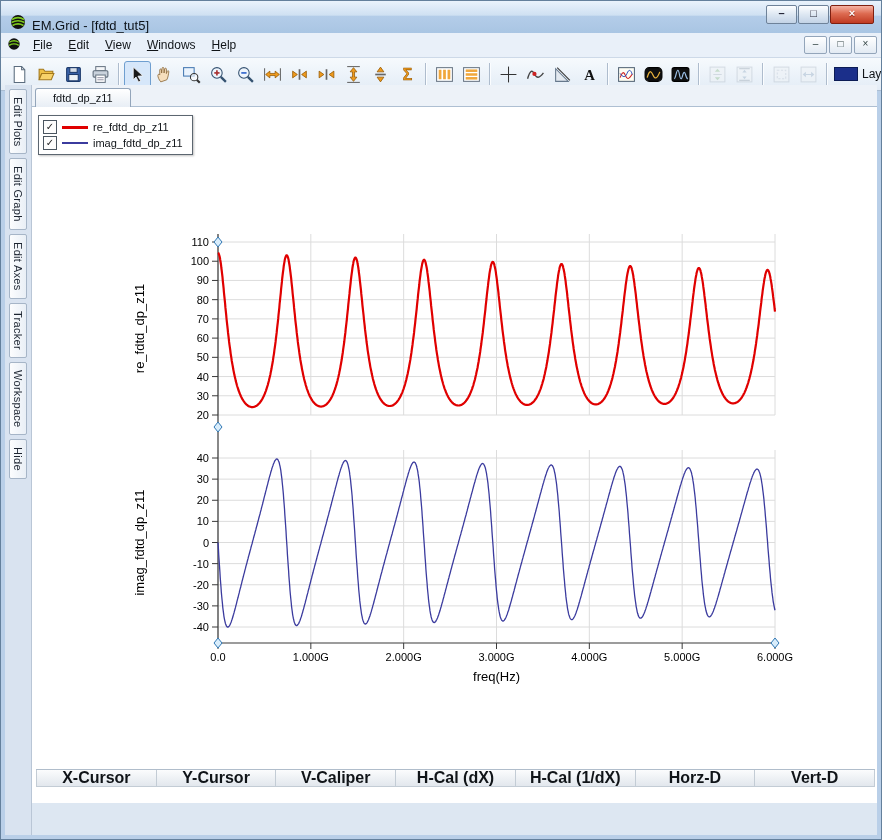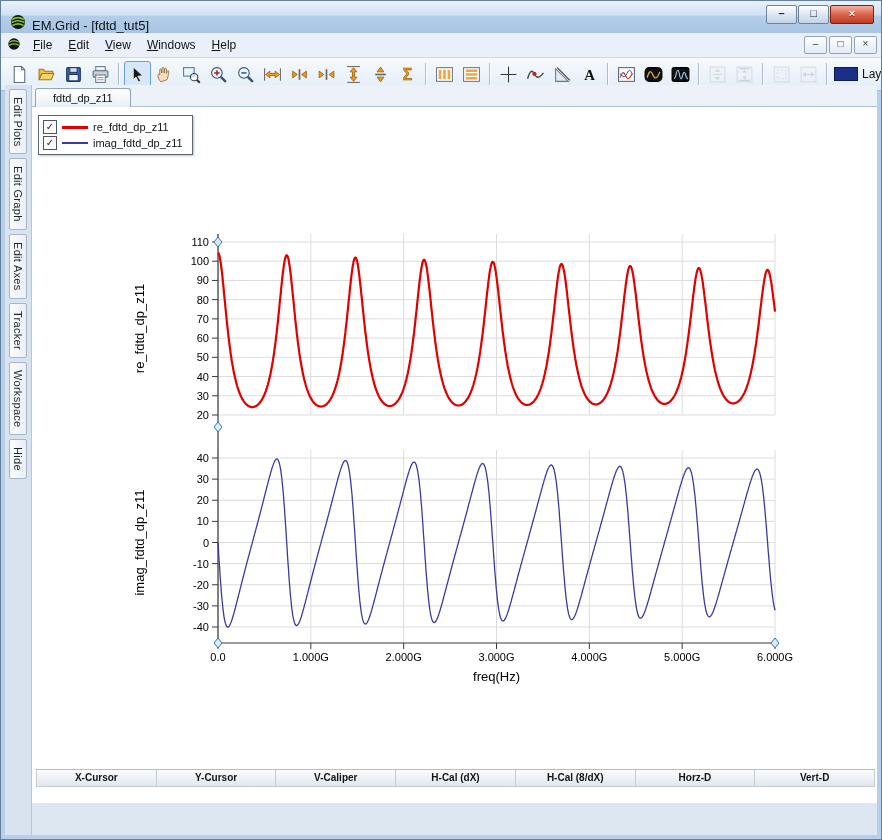--- a/index.html
+++ b/index.html
@@ -54,21 +54,21 @@
   #plot-svg{position:absolute;left:0;top:22px;width:846px;height:622px;}
   #plot-svg text{font-family:"Liberation Sans",sans-serif;}
 
   .legend{position:absolute;left:6px;top:30px;background:#fff;border:1px solid #5c6670;
     padding:3px 9px 3px 4px;box-shadow:1px 1px 2px rgba(0,0,0,.25);}
   .legend-row{display:flex;align-items:center;gap:5px;font-size:11px;color:#101418;padding:1px 0;}
   .legend-check{width:12px;height:12px;border:1px solid #4a5560;background:#fdfdfd;
     font-size:10px;line-height:11px;text-align:center;color:#222;}
   .legend-swatch{width:26px;flex:0 0 26px;}
 
-  .status-table{position:absolute;left:4px;right:2px;top:684px;border-top:1px solid #b0bdcb;font-size:10px;}
+  .status-table{position:absolute;left:4px;right:2px;top:684px;border-top:1px solid #b0bdcb;font-size:16px;}
   .srow{display:flex;border-left:1px solid #c3ccd5;}
   .scell{flex:1;height:16px;line-height:16px;text-align:center;border-right:1px solid #c3ccd5;
     border-bottom:1px solid #c3ccd5;overflow:hidden;color:#101418;}
   .shead{background:linear-gradient(#fbfcfd,#e2e7ed);font-weight:bold;}
   .sval{background:#f1f4f8;}
   .bottom-strip{position:absolute;left:0;right:0;top:718px;bottom:0;background:#dde7f2;}
 </style>
 </head>
 <body>
 
@@ -432,21 +432,21 @@
             <div class="legend-swatch" style="height: 1.5px; background: rgb(59, 59, 158);"></div>
             <span>imag_fdtd_dp_z11</span>
           </div>
         </div>
       <div class="status-table" id="status-table">
           <div class="srow">
             <div class="scell shead">X-Cursor</div>
             <div class="scell shead">Y-Cursor</div>
             <div class="scell shead">V-Caliper</div>
             <div class="scell shead">H-Cal (dX)</div>
-            <div class="scell shead">H-Cal (8/dX)</div>
+            <div class="scell shead">H-Cal (1/dX)</div>
             <div class="scell shead">Horz-D</div>
             <div class="scell shead">Vert-D</div>
           </div>
         </div>
       <div class="bottom-strip"></div>
     </div>
   </div>
 
 </div>
 

